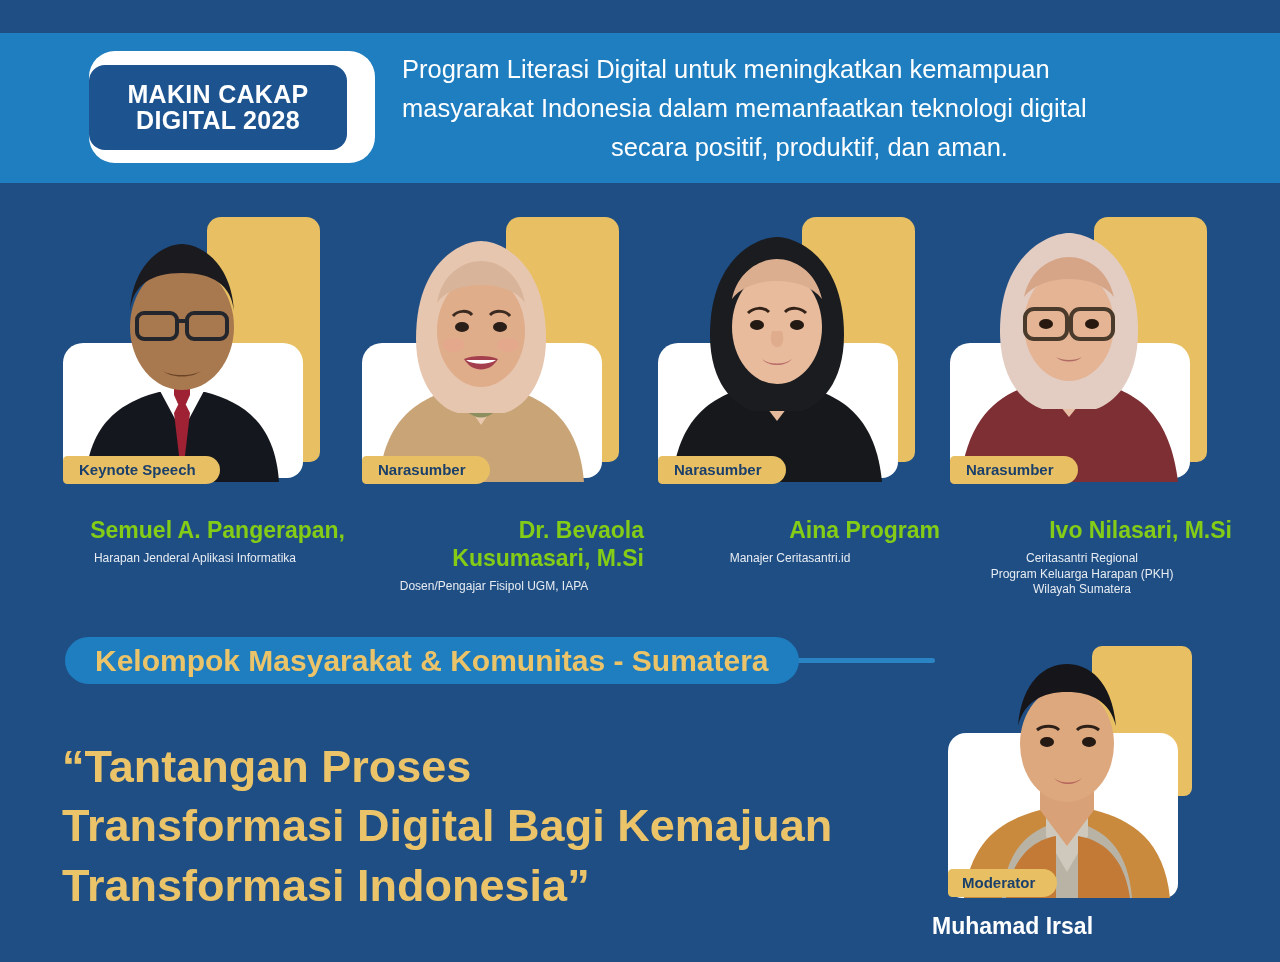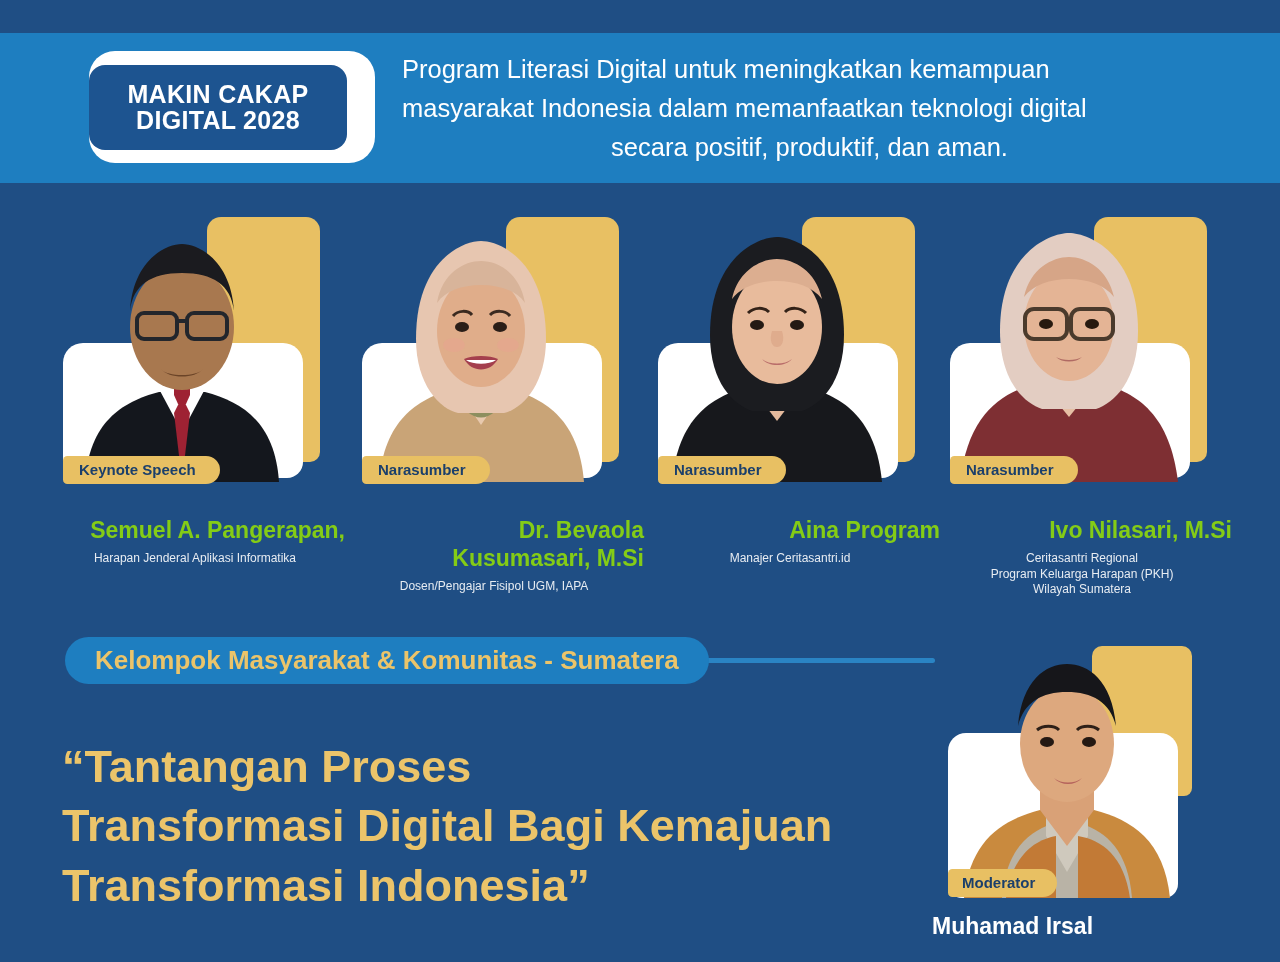--- a/index.html
+++ b/index.html
@@ -95,21 +95,21 @@
     margin-top:7px; text-align:center;
     color:#e7ecf2; font-size:12px; line-height:1.30; font-weight:normal;
   }
 
   
   .pill{
     position:absolute; left:65px; top:637px;
     height:47px; padding:0 30px;
     background:#1e7ec0; border-radius:24px;
     display:flex; align-items:center;
-    color:#ebc46a; font-size:26px; font-weight:bold;
+    color:#ebc46a; font-size:30px; font-weight:bold;
     white-space:nowrap; z-index:4;text-align:right;
   }
   .pill-line{
     position:absolute; left:600px; top:658px; width:335px; height:5px;
     background:#2a84c4; border-radius:3px; z-index:3;
   }
 
   
   .main-title{
     position:absolute; left:62px; top:737px; width:880px;

